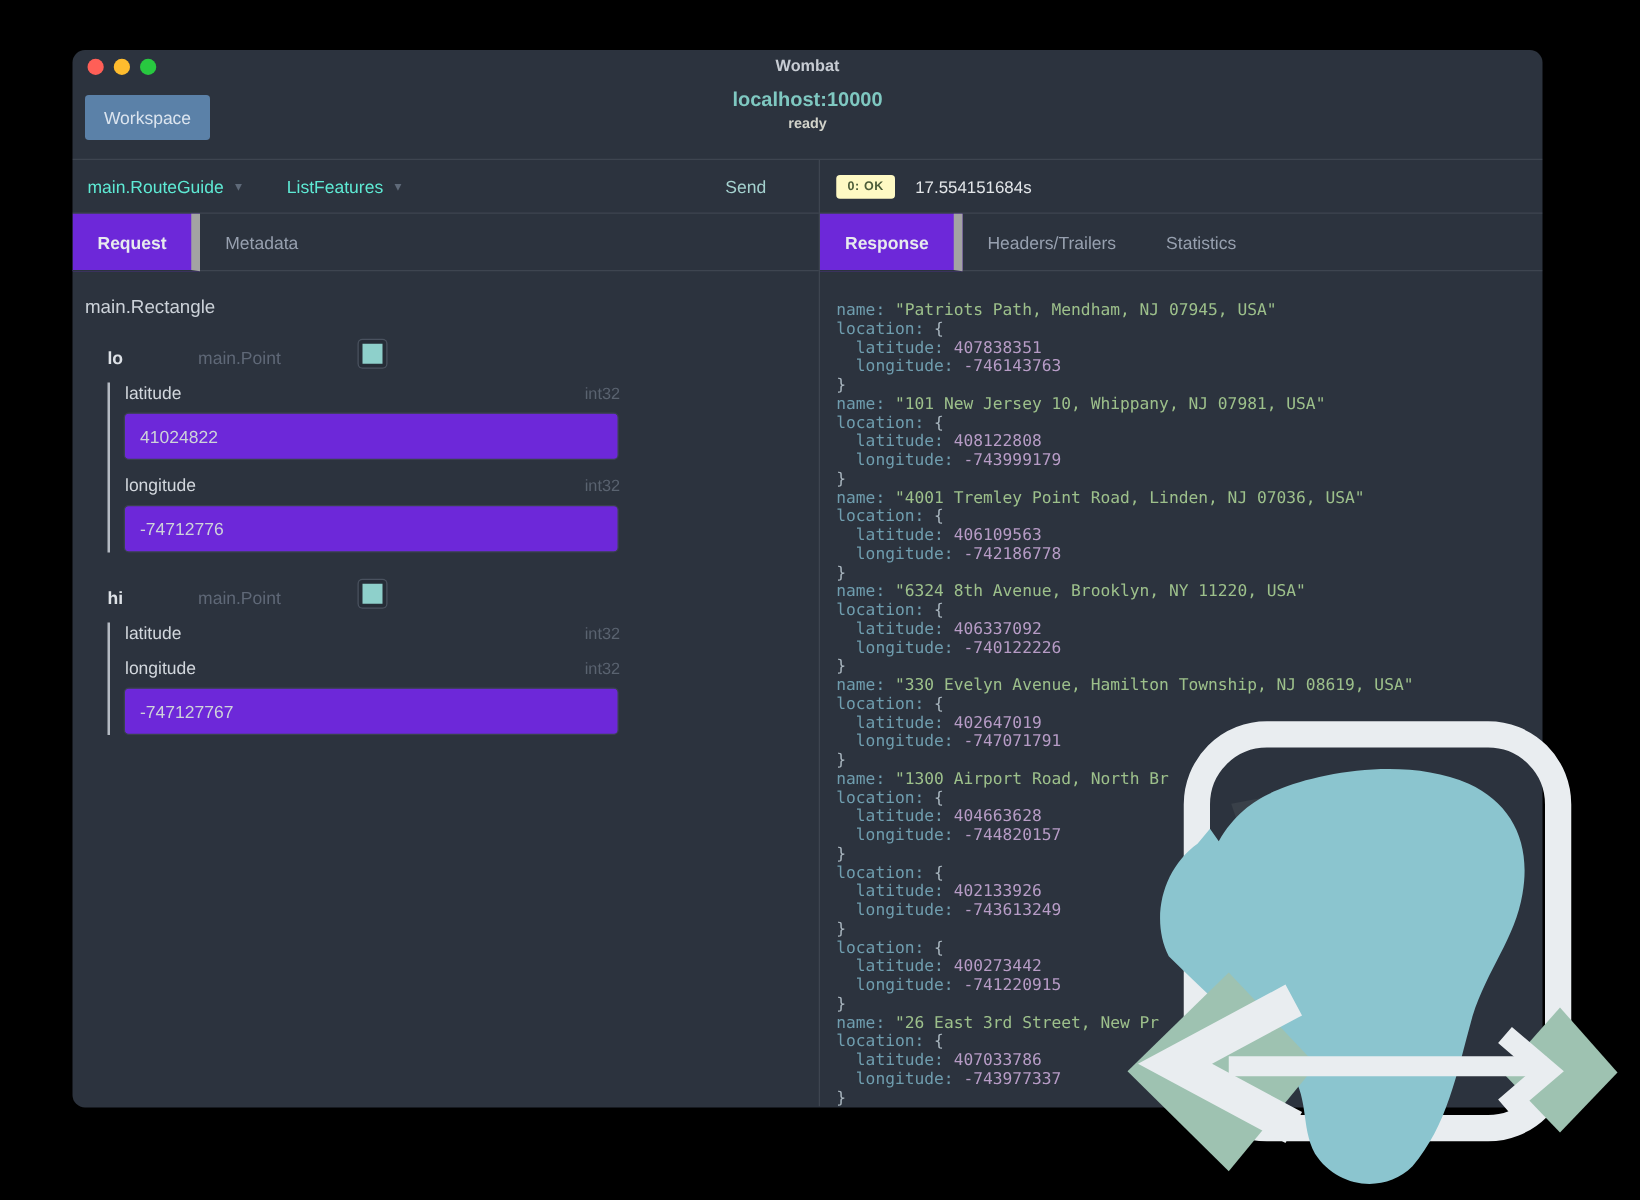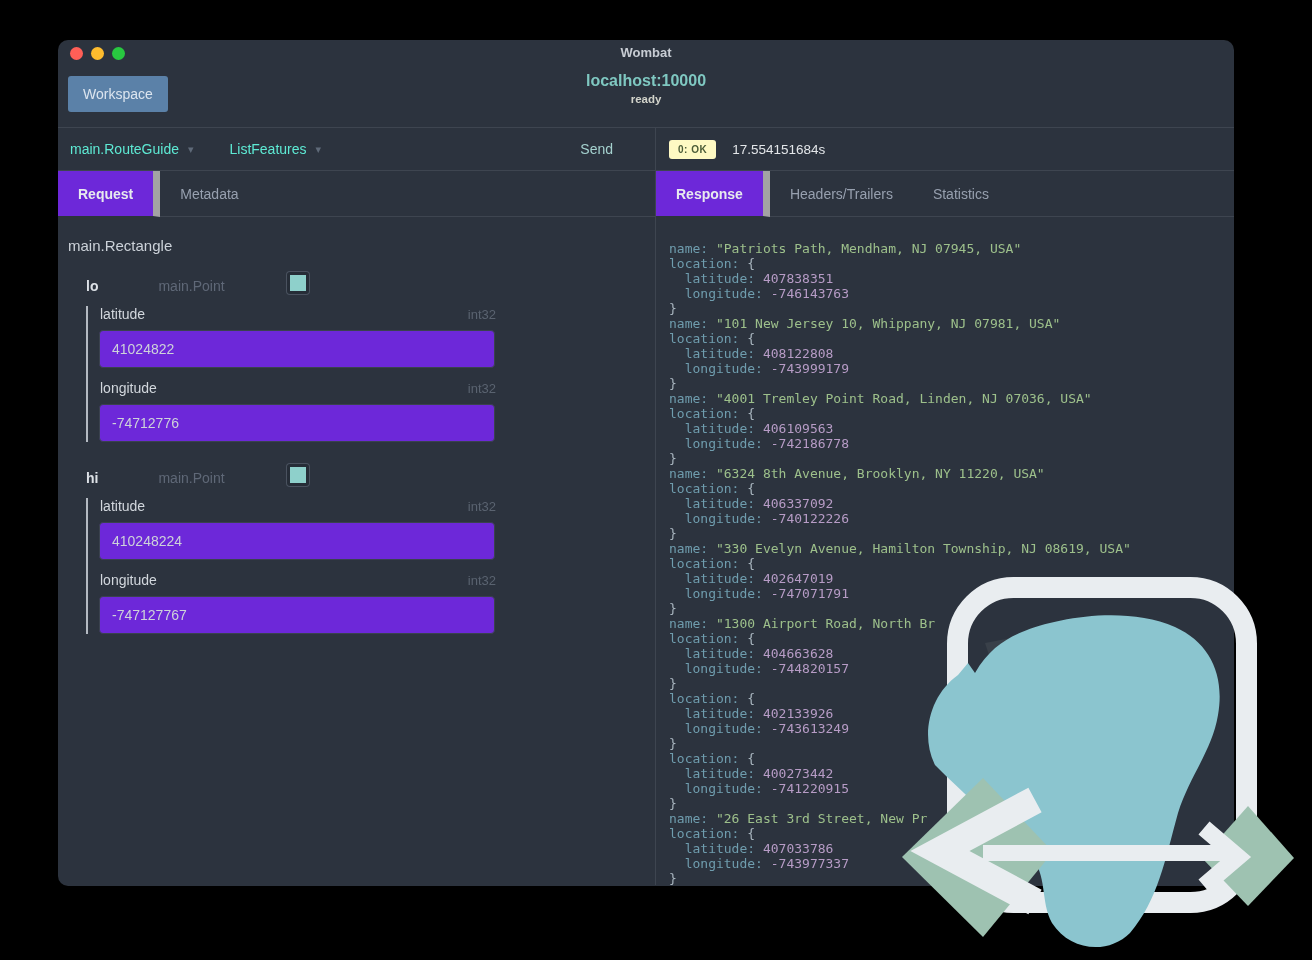--- a/index.html
+++ b/index.html
@@ -121,21 +121,20 @@
             <div class="field-row">
               <span class="fname">hi</span>
               <span class="ftype">main.Point</span>
               <span class="fcheck"></span>
             </div>
             <div class="subfields">
               <div class="sub-label-row">
                 <span class="slabel">latitude</span>
                 <span class="stype">int32</span>
               </div>
-              <input class="sub-input" value="410248224" style="">
               <div class="sub-label-row">
                 <span class="slabel">longitude</span>
                 <span class="stype">int32</span>
               </div>
               <input class="sub-input" value="-747127767" style="">
             </div>
           </div>
       </div>
     </div>
 

